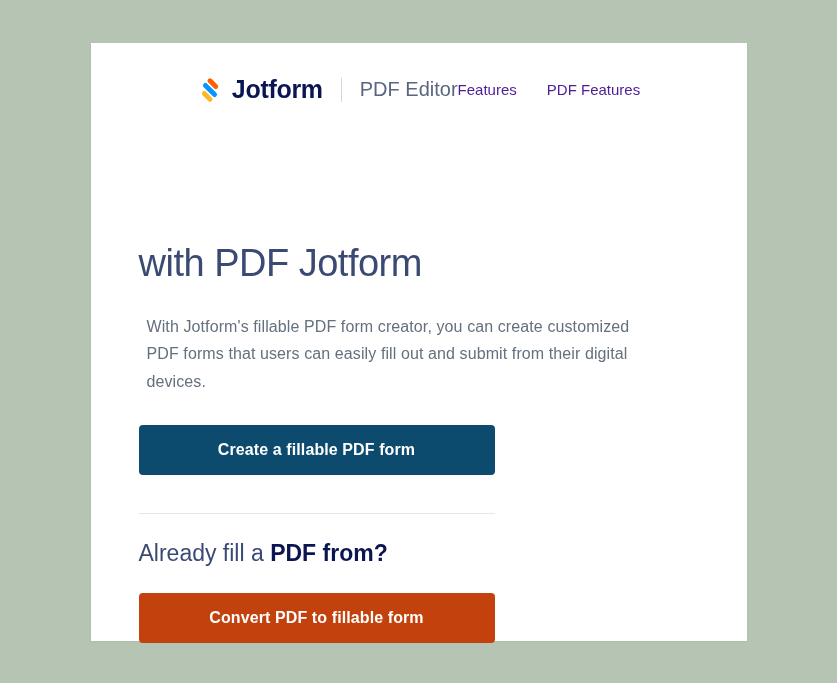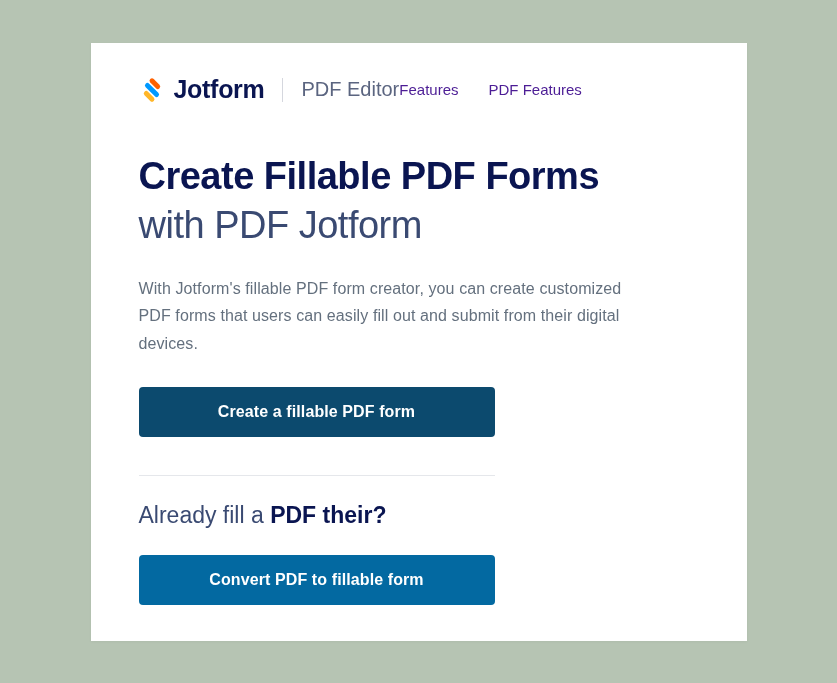--- a/index.html
+++ b/index.html
@@ -20,22 +20,22 @@
     .card {
       background: #ffffff;
       width: 656px;
       height: 598px;
       padding: 32px 48px 40px 48px;
       box-shadow: 0 1px 3px rgba(0,0,0,0.04);
     }
     .header {
       display: flex;
       align-items: center;
-      justify-content: flex-start;
-      margin-bottom: 48px;
+      justify-content: center;
+      margin-bottom: 86px;
     }
     .brand-group {
       display: flex;
       align-items: center;
       gap: 18px;
     }
     .logo-row {
       display: flex;
       align-items: center;
       gap: 9px;
@@ -84,40 +84,41 @@
       font-weight: 400;
       color: #3a4a72;
     }
     .description {
       font-size: 16px;
       color: #64707e;
       line-height: 1.7;
       max-width: 500px;
       margin-bottom: 30px;
       letter-spacing: 0.1px;
+      margin-left: 8px;
     }
     .btn {
       display: inline-flex;
       align-items: center;
       justify-content: center;
       width: 356px;
       height: 50px;
       border: none;
       border-radius: 4px;
       font-size: 16px;
       font-weight: 600;
       color: #ffffff;
       cursor: pointer;
       letter-spacing: 0.1px;
     }
     .btn-green {
       background: #0c4a6e;
     }
     .btn-blue {
-      background: #0369a1;
+      background: #c2410c;
     }
     .hr {
       border: none;
       border-top: 1px solid #e5e7eb;
       margin: 38px 0 26px 0;
       width: 356px;
     }
     .already {
       font-size: 23px;
       color: #3a4a72;
@@ -150,28 +151,28 @@
       <span class="divider-vert"></span>
       <span class="product-name">PDF Editor</span>
     </div>
     <nav class="nav">
       <a>Features</a>
       <a>PDF Features</a>
     </nav>
   </div>
 
   <h1 class="hero-title">
-    <span>Create Fillable PDF Forms</span><br>
+    <br>
     <span class="sub">with PDF Jotform</span>
   </h1>
 
   <p class="description">With Jotform's fillable PDF form creator, you can create customized PDF forms that users can easily fill out and submit from their digital devices.</p>
 
   <button class="btn btn-green">Create a fillable PDF form</button>
 
   <hr class="hr">
 
   <p class="already">
-    <span>Already fill a </span><span class="bold">PDF their?</span>
+    <span>Already fill a </span><span class="bold">PDF from?</span>
   </p>
 
   <button class="btn btn-blue">Convert PDF to fillable form</button>
 </div>
 
 </body></html>

